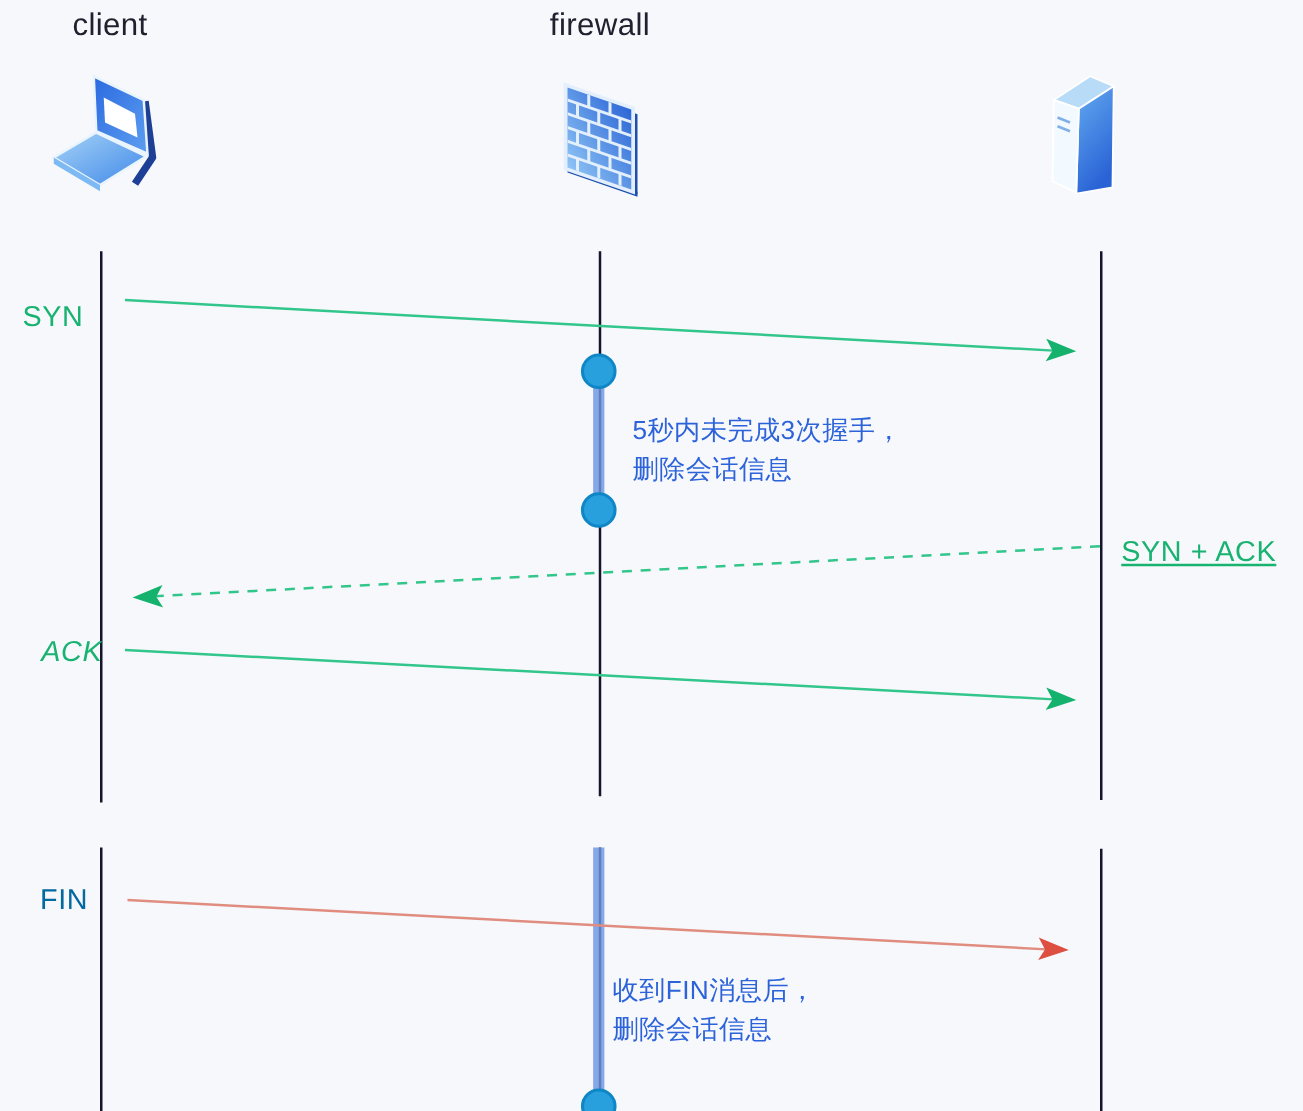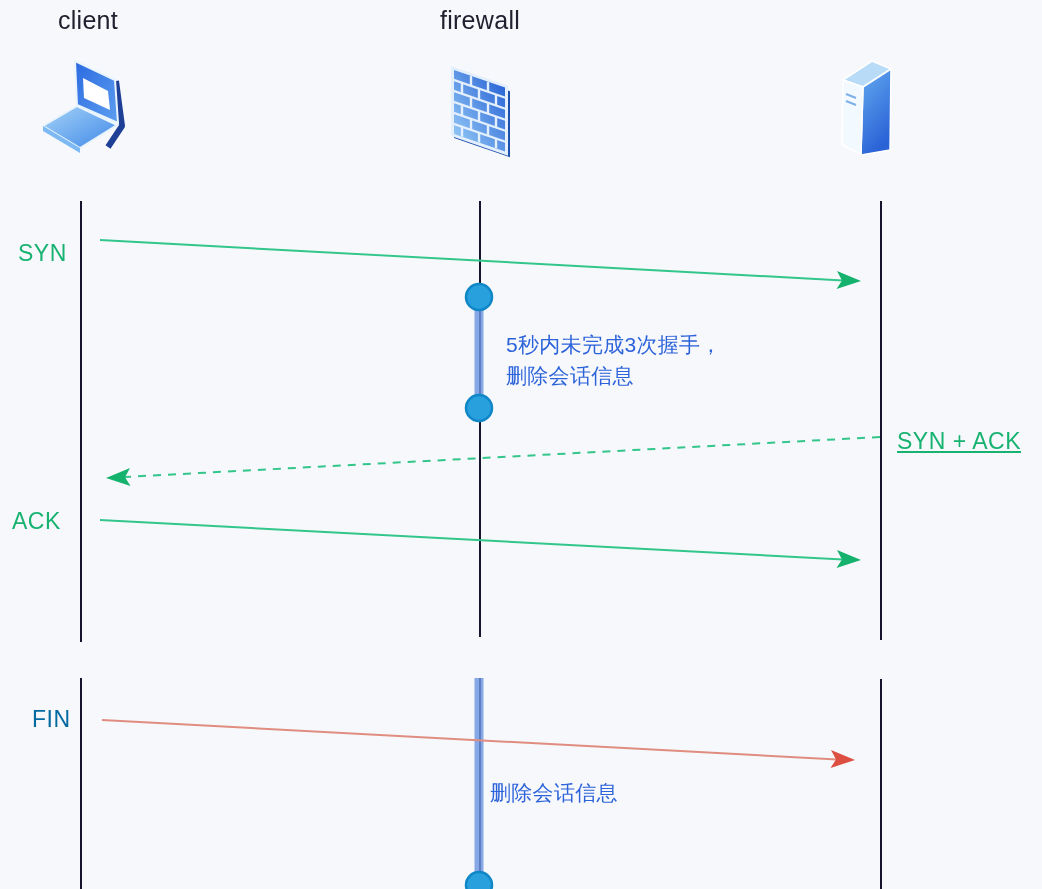--- a/index.html
+++ b/index.html
@@ -144,24 +144,25 @@
     </g>
 
     <g>
       <line x1="102" y1="720" x2="837" y2="759.5" stroke="#e08d80" stroke-width="2"></line>
       <polygon points="855,760 831,750 836,759.5 830.5,768" fill="#dc4f41"></polygon>
     </g>
   </svg>
 
   <div class="msg-label msg-green" style="left:18px;top:240px;">SYN</div>
   <div class="msg-label msg-green" style="left:897px;top:428px;text-decoration:underline;">SYN + ACK</div>
-  <div class="msg-label msg-green" style="left:12px;top:508px;">ACK</div>
+  <div class="msg-label msg-green" style="left:33px;top:508px;font-style:italic;">ACK</div>
   <div class="msg-label msg-red" style="left:32px;top:706px;">FIN</div>
 
   <div class="annotation" style="left:506px;top:329px;">
     <div>5秒内未完成3次握手，</div>
     <div>删除会话信息</div>
   </div>
   <div class="annotation" style="left:490px;top:777px;">
+    <div>收到FIN消息后，</div>
     <div>删除会话信息</div>
   </div>
 
 </div>
 
 </body></html>

